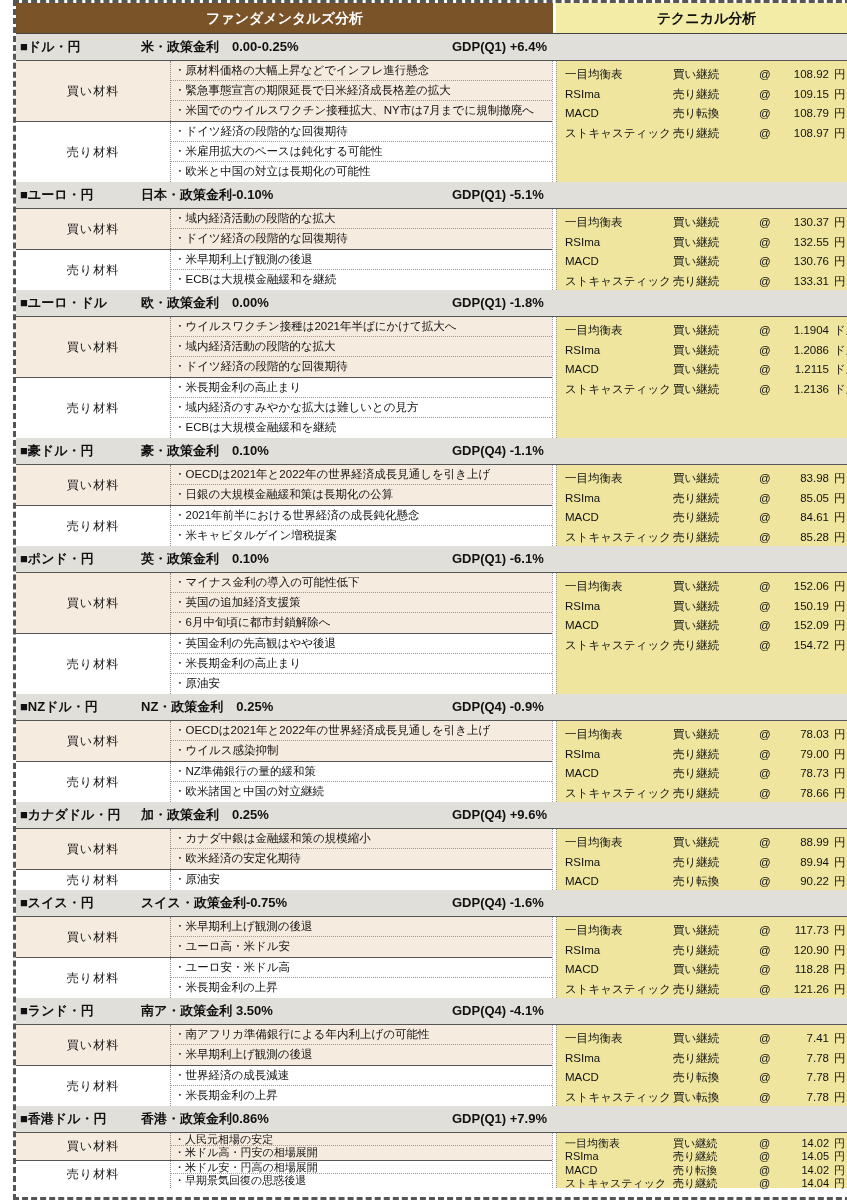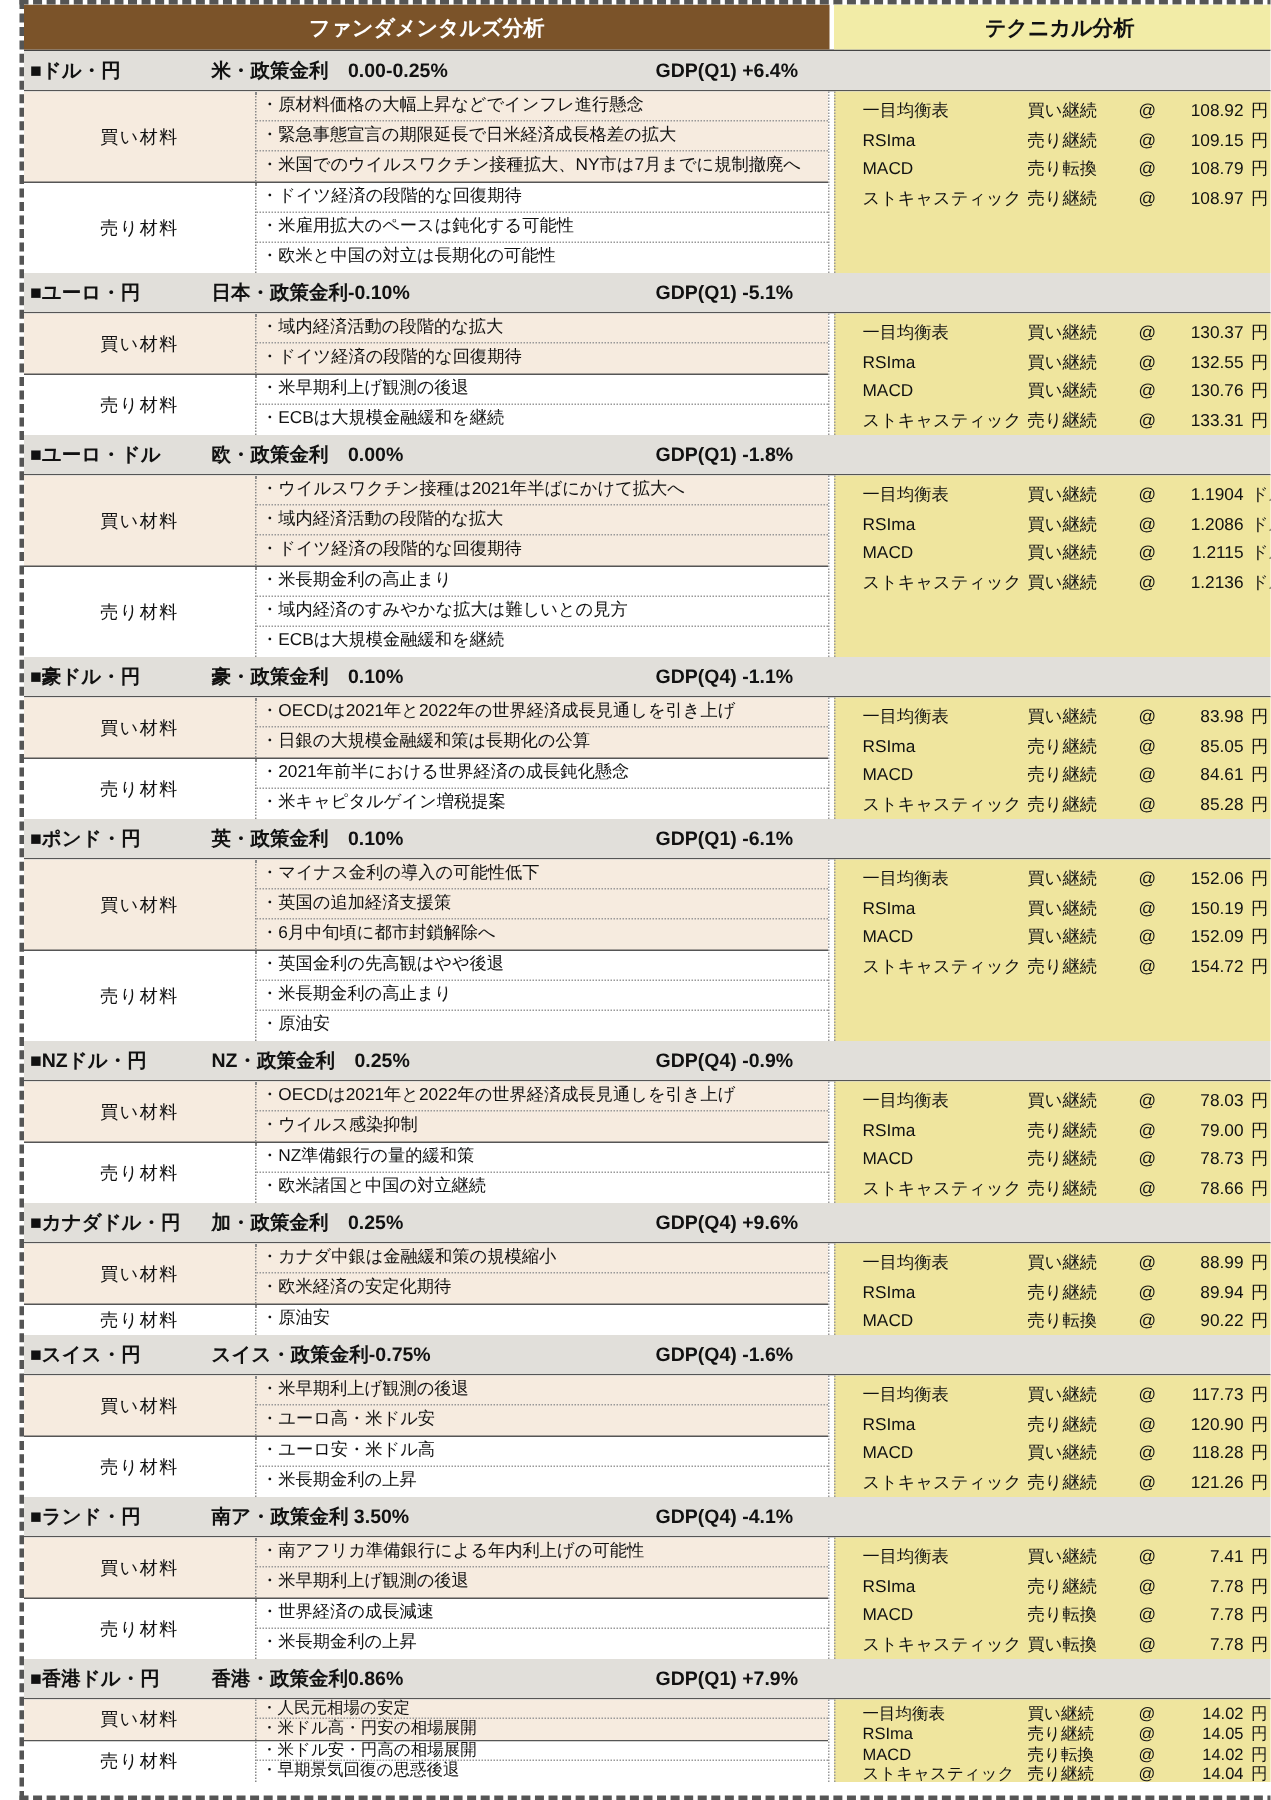--- a/index.html
+++ b/index.html
@@ -26,21 +26,21 @@
   }
   
   .fx-section{width:100%;}
   .sec-header{
     position:relative;height:27px;background:#E1DFDA;
     border-bottom:1px solid #555;box-sizing:border-box;
     font-weight:bold;font-size:13px;line-height:26px;white-space:nowrap;
   }
   .sec-header .pair{position:absolute;left:4px;}
   .sec-header .policy{position:absolute;left:125px;}
-  .sec-header .gdp{position:absolute;left:421px;}
+  .sec-header .gdp{position:absolute;left:436px;}
   
   .sec-body{position:relative;display:flex;background:#fff;}
   .materials{width:537px;border-right:1px dotted #999;box-sizing:border-box;}
   .group{display:flex;}
   .group.buy{background:#F6EBDF;border-bottom:1px solid #555;}
   .group.sell{background:#fff;}
   .group-label{
     width:155px;box-sizing:border-box;border-right:1px dotted #888;
     display:flex;align-items:center;justify-content:center;
     font-size:12px;letter-spacing:1px;
@@ -52,22 +52,22 @@
     font-size:11.5px;white-space:nowrap;overflow:hidden;
   }
   .group .item:last-child{border-bottom:none;}
   
   .tech-panel{
     position:absolute;left:540px;right:0;top:0;bottom:0;
     background:#EFE59E;border-left:1px dotted #999;
     box-sizing:border-box;padding-top:4px;
   }
   .tech-row{position:relative;height:19.5px;line-height:19.5px;font-size:11.5px;white-space:nowrap;}
-  .tech-row .ind{position:absolute;left:18px;}
-  .tech-row .sig{position:absolute;left:128px;}
+  .tech-row .ind{position:absolute;left:8px;}
+  .tech-row .sig{position:absolute;left:116px;}
   .tech-row .at{position:absolute;left:202px;}
   .tech-row .price{position:absolute;left:208px;width:64px;text-align:right;}
   .tech-row .unit{position:absolute;left:277px;}
   
   .fx-section.compact .item{height:13.4px;line-height:13px;font-size:11px;}
   .fx-section.compact .tech-row{height:13.4px;line-height:13.4px;font-size:11px;}
 </style>
 </head>
 <body>
 

